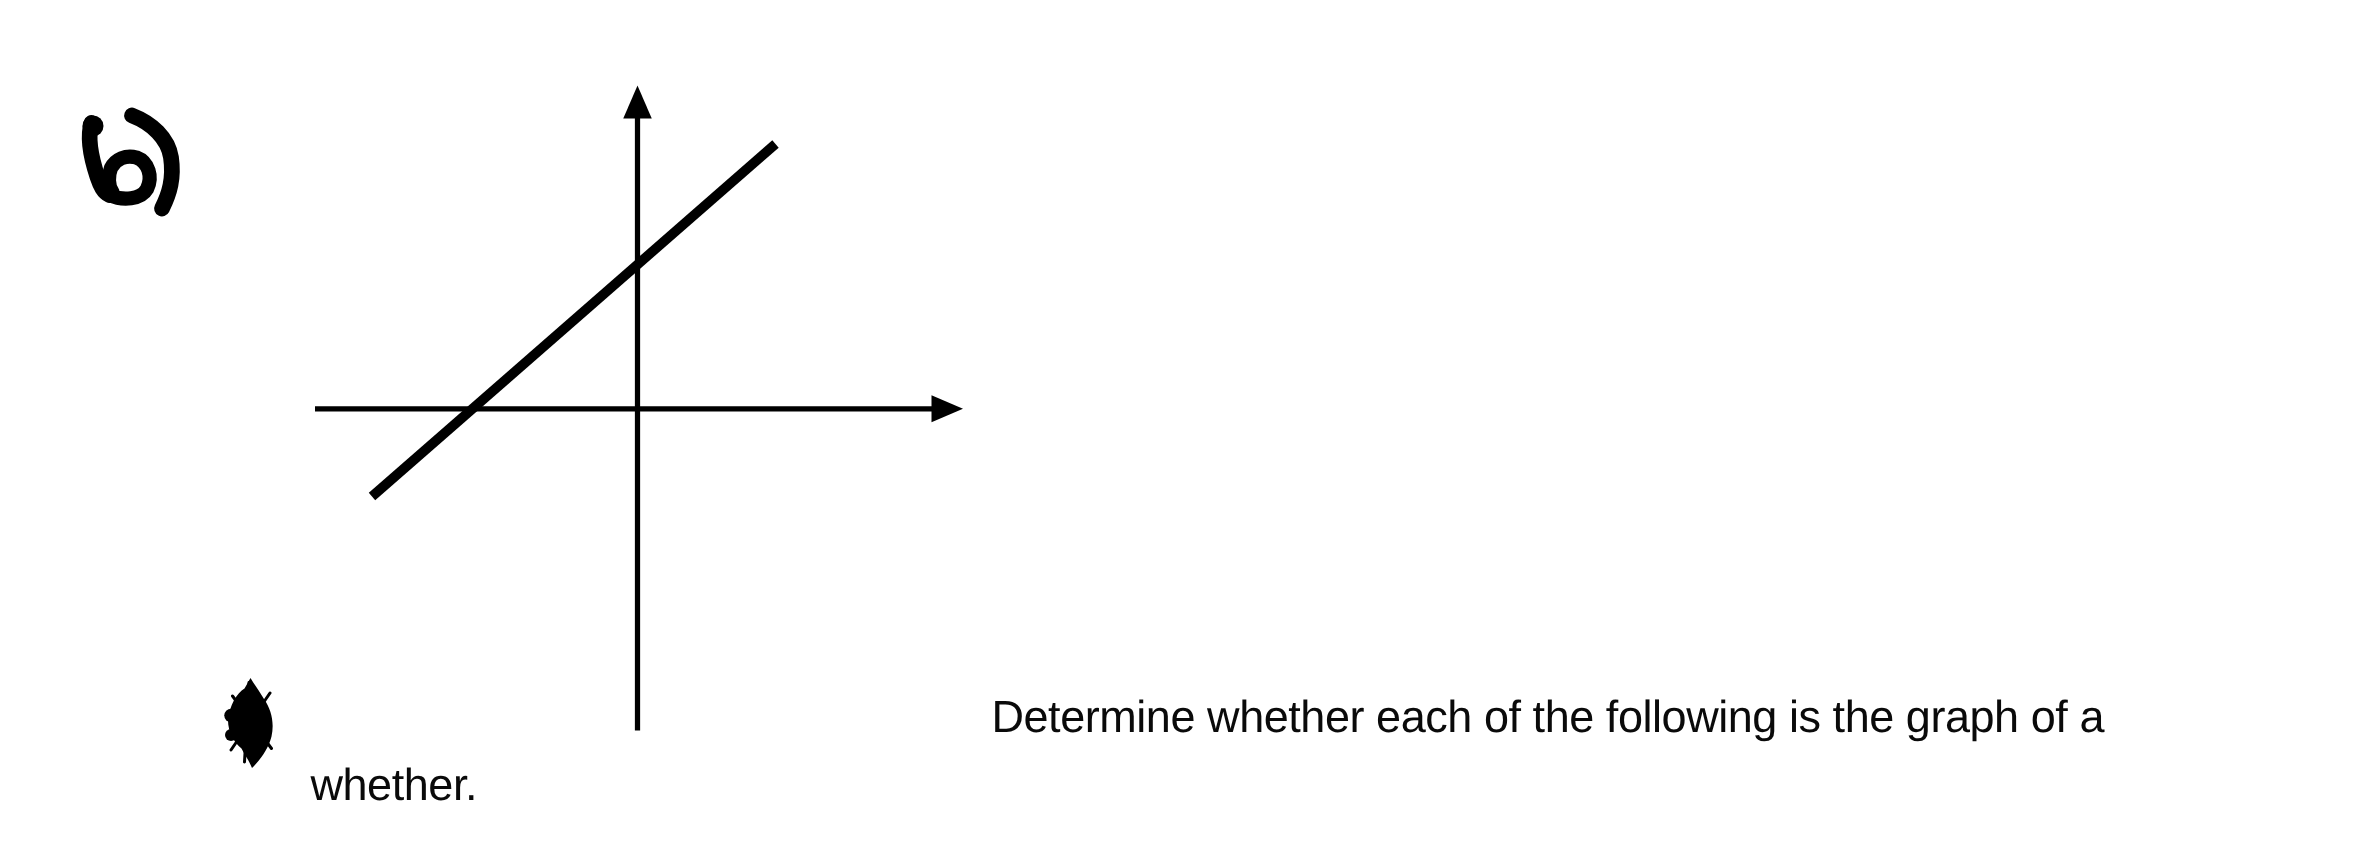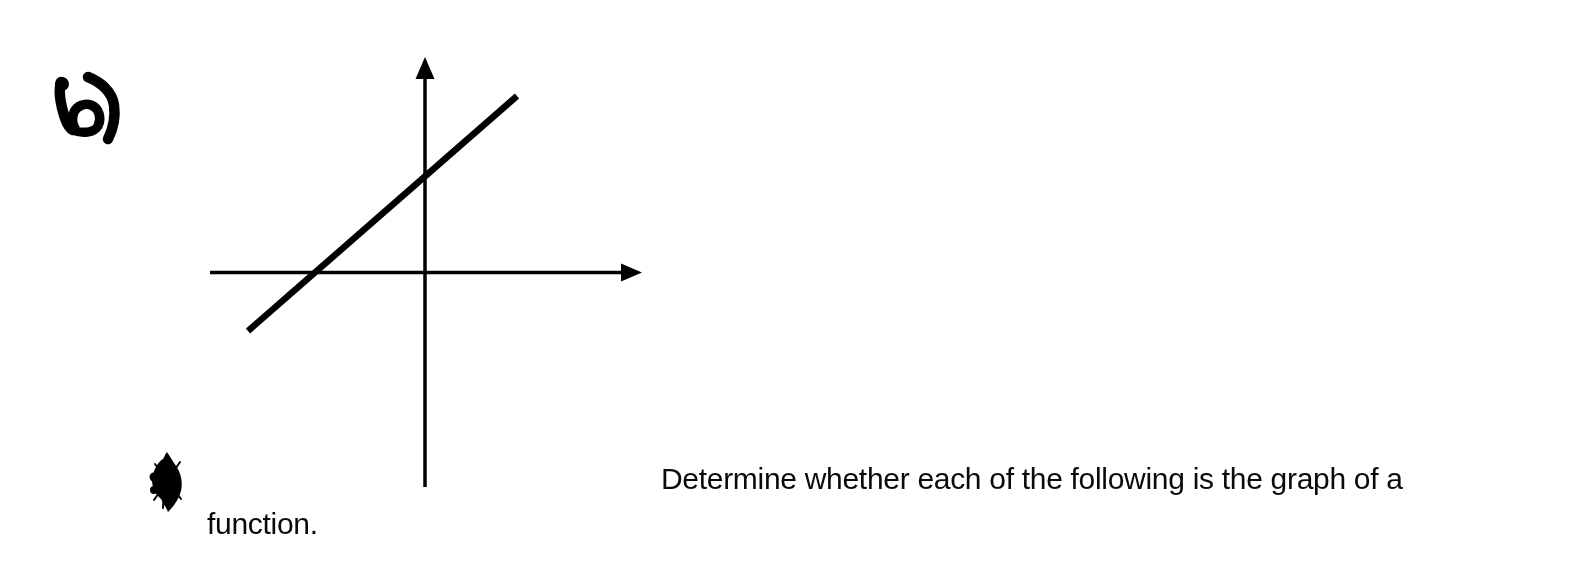--- a/index.html
+++ b/index.html
@@ -97,15 +97,15 @@
       <path class="ink-fill" d="M167,452 C170,457 173,461 176,466 C181,473 183,482 181,491 C179,499 174,506 168,512 C166,507 163,503 161,499 C156,495 152,488 152,480 C153,470 158,462 163,459 Z"></path>
       <path class="ink-fill" d="M149.5,477 a4.5,4.5 0 1,0 9,0 a4.5,4.5 0 1,0 -9,0 Z"></path>
       <path class="ink-fill" d="M150,490 a4,4 0 1,0 8,0 a4,4 0 1,0 -8,0 Z"></path>
       <path class="ink-thin" d="M155,464 L181,499"></path>
       <path class="ink-thin" d="M180,462 L154,500"></path>
       <path class="ink-thin" d="M166,455 L163,508"></path>
     </g>
   </svg>
 
   <div class="prompt-line line1">Determine whether each of the following is the graph of a</div>
-  <div class="prompt-line line2">function.</div>
+  <div class="prompt-line line2">whether.</div>
 
 </div>
 
 </body></html>

